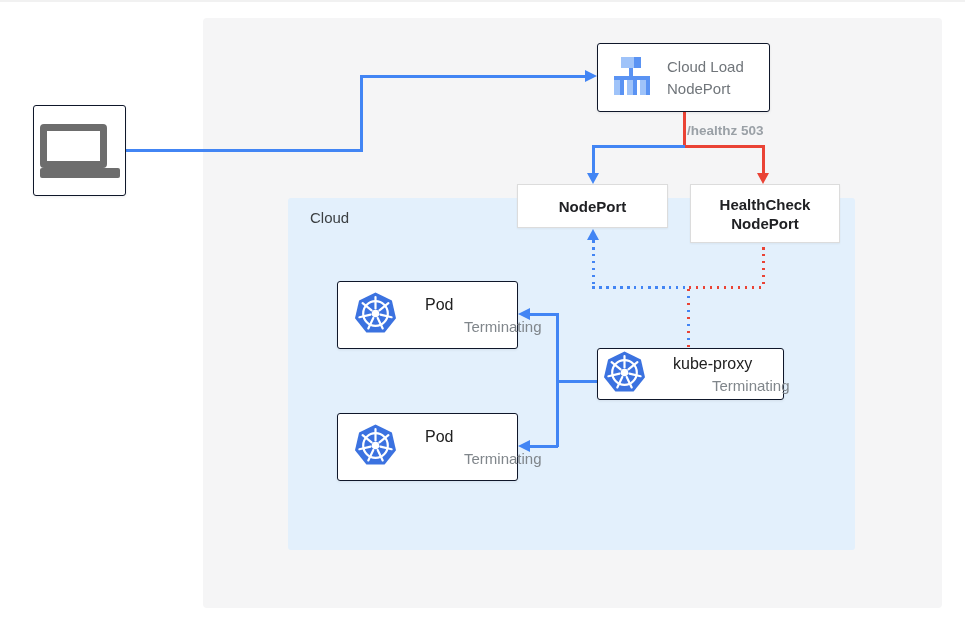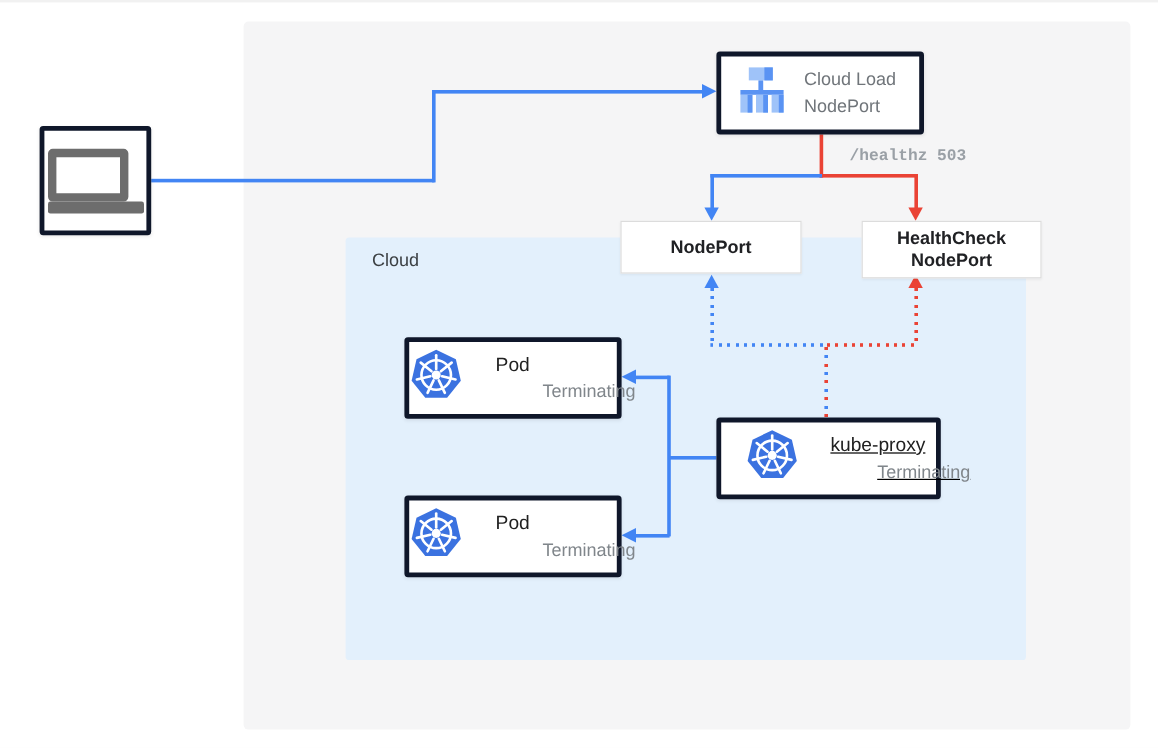--- a/index.html
+++ b/index.html
@@ -14,52 +14,52 @@
     background:#f5f5f6; border-radius:4px;
   }
   .nodes-box {
     position:absolute; left:288px; top:196px; width:567px; height:352px;
     background:#e3f0fc; border-radius:3px;
   }
   .nodes-label {
     position:absolute; left:22px; top:11px; font-size:15px; color:#3c4043;
   }
   .card {
-    position:absolute; background:#ffffff; border:4px solid #0f172a;
+    position:absolute; background:#ffffff; border:1px solid #0f172a;
     border-radius:3px; box-shadow:0 1px 3px rgba(0,0,0,0.07);
   }
   
   .laptop-card { left:33px; top:103px; width:93px; height:91px;
     display:flex; flex-direction:column; align-items:center; justify-content:center; }
   .laptop-screen { width:67px; height:44px; border:7px solid #6d6d6d;
     border-radius:4px; background:#ffffff; }
   .laptop-base { width:80px; height:10px; background:#6d6d6d; border-radius:2px; }
   
   .clb-card { left:597px; top:41px; width:173px; height:69px;
     display:flex; align-items:center; padding-left:14px; gap:15px; }
   .clb-text { font-size:15px; line-height:22px; color:#70757a; }
   
   .port-box { background:#ffffff; border:1px solid #dcdcdc; position:absolute;
     display:flex; flex-direction:column; align-items:center; justify-content:center;
     font-weight:bold; font-size:15px; color:#202124; line-height:19px;
     box-shadow:0 1px 2px rgba(0,0,0,0.05); }
   .nodeport-box { left:517px; top:182px; width:151px; height:44px; }
-  .hc-box { left:718px; top:182px; width:150px; height:48px; }
+  .hc-box { left:690px; top:182px; width:150px; height:59px; }
   
   .pod-card { width:181px; height:68px; display:flex; align-items:center;
-    gap:27px; }
+    padding-left:15px; gap:27px; }
   .pod-card-1 { left:337px; top:279px; }
   .pod-card-2 { left:337px; top:411px; }
-  .kp-card { left:597px; top:346px; width:187px; height:68px;
-    display:flex; align-items:center; padding-left:20px; gap:26px;text-decoration:underline; }
+  .kp-card { left:597px; top:346px; width:187px; height:52px;
+    display:flex; align-items:center; padding-left:4px; gap:26px; }
   .entity-title { font-size:16px; color:#212121; line-height:24px; }
   .entity-sub { font-size:15px; color:#80868b; line-height:20px;margin-left:39px; }
   
-  .healthz-label { position:absolute; left:708px; top:121px;
-    font-size:13.5px; font-weight:bold; color:#9aa0a6;font-family:Liberation Mono, monospace; }
+  .healthz-label { position:absolute; left:687px; top:121px;
+    font-size:13.5px; font-weight:bold; color:#9aa0a6; }
   
   .line { position:absolute; }
   .blue-solid { background:#4285f4; }
   .red-solid { background:#ea4335; }
   .blue-dots-h { background-image:repeating-linear-gradient(90deg,#4285f4 0 2.5px,transparent 2.5px 7px); }
   .red-dots-h  { background-image:repeating-linear-gradient(90deg,#ea4335 0 2.5px,transparent 2.5px 7px); }
   .blue-dots-v { background-image:repeating-linear-gradient(180deg,#4285f4 0 2.5px,transparent 2.5px 7px); }
   .red-dots-v  { background-image:repeating-linear-gradient(180deg,#ea4335 0 2.5px,transparent 2.5px 7px); }
   .mixed-dots-v{ background-image:repeating-linear-gradient(180deg,#ea4335 0 2.5px,transparent 2.5px 7px,#4285f4 7px 9.5px,transparent 9.5px 14px); }
   

